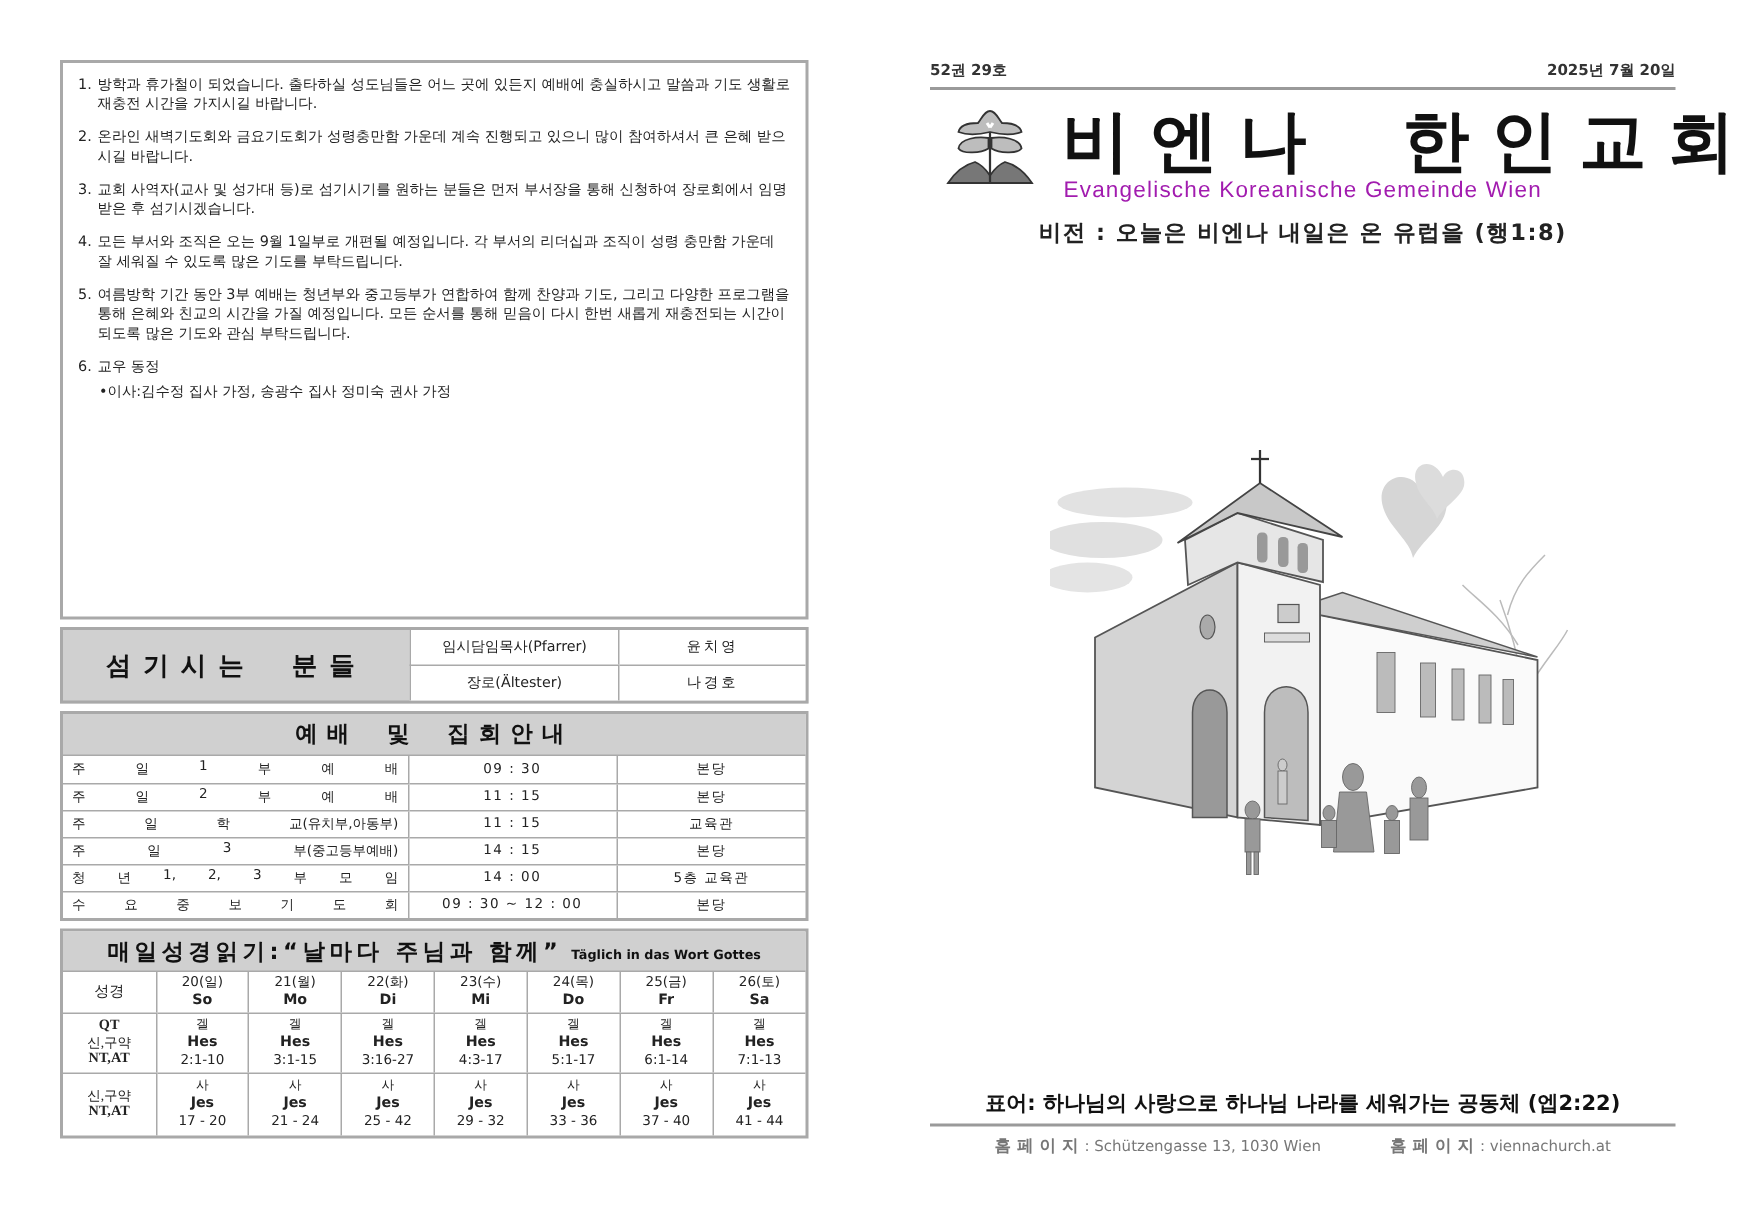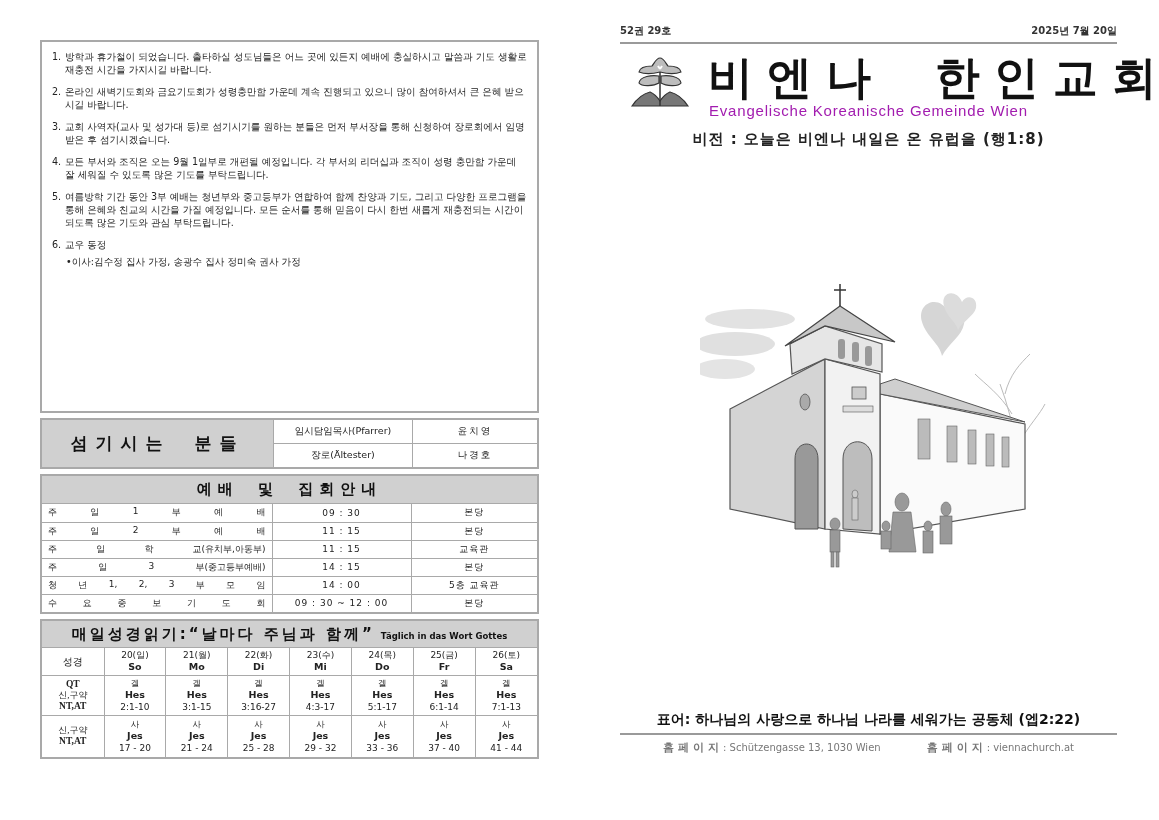--- a/index.html
+++ b/index.html
@@ -48,21 +48,21 @@
   .bible-table td { border-left: 1px solid #a9a9a9; border-bottom: 1px solid #a9a9a9; text-align: center; vertical-align: middle; line-height: 11px; color: #222; }
   .bible-table td:first-child { border-left: none; width: 62px; font-family: Liberation Serif, serif; }
   .bible-table tr:last-child td { border-bottom: none; }
   .bible-table tr.hdr td { height: 27px; }
   .bible-table tr.qt td { height: 40px; }
   .bible-table tr.nt td { height: 42px; }
   .bible-table .b { font-weight: bold; font-size: 9.5px; }
   .bible-table .sm { font-size: 8.5px; }
 
   
-  .right { position: absolute; left: 620px; top: 24px; width: 497px; }
+  .right { position: absolute; left: 620px; top: 40px; width: 497px; }
   .meta { display: flex; justify-content: space-between; font-size: 10px; font-weight: bold; color: #333; height: 18px; }
   .rule { height: 2px; background: #9a9a9a; }
   .brand { position: relative; height: 78px; margin-top: 8px; }
   .logo { position: absolute; left: 10px; top: 2px; width: 60px; height: 58px; }
   .brand-title { position: absolute; left: 88px; top: -4px; font-size: 45px; font-weight: bold; letter-spacing: 14px; word-spacing: 20px; color: #111; white-space: nowrap; font-family: "DejaVu Sans", sans-serif; }
   .brand-sub { position: absolute; left: 89px; top: 50px; font-size: 15px; color: #a21caf; letter-spacing: 0.8px; white-space: nowrap; font-family: "Liberation Sans", sans-serif; }
   .vision { text-align: center; font-size: 15px; font-weight: bold; color: #222; margin-top: 0px; letter-spacing: 1px; }
 
   .illust { position: absolute; left: 80px; top: 220px; width: 360px; height: 340px; }
 
@@ -304,21 +304,21 @@
               <div style="margin-top: 2px;">17 - 20</div>
             </td>
             <td>
               <div class="sm">사</div>
               <div class="b">Jes</div>
               <div style="margin-top: 2px;">21 - 24</div>
             </td>
             <td>
               <div class="sm">사</div>
               <div class="b">Jes</div>
-              <div style="margin-top: 2px;">25 - 28</div>
+              <div style="margin-top: 2px;">25 - 42</div>
             </td>
             <td>
               <div class="sm">사</div>
               <div class="b">Jes</div>
               <div style="margin-top: 2px;">29 - 32</div>
             </td>
             <td>
               <div class="sm">사</div>
               <div class="b">Jes</div>
               <div style="margin-top: 2px;">33 - 36</div>

